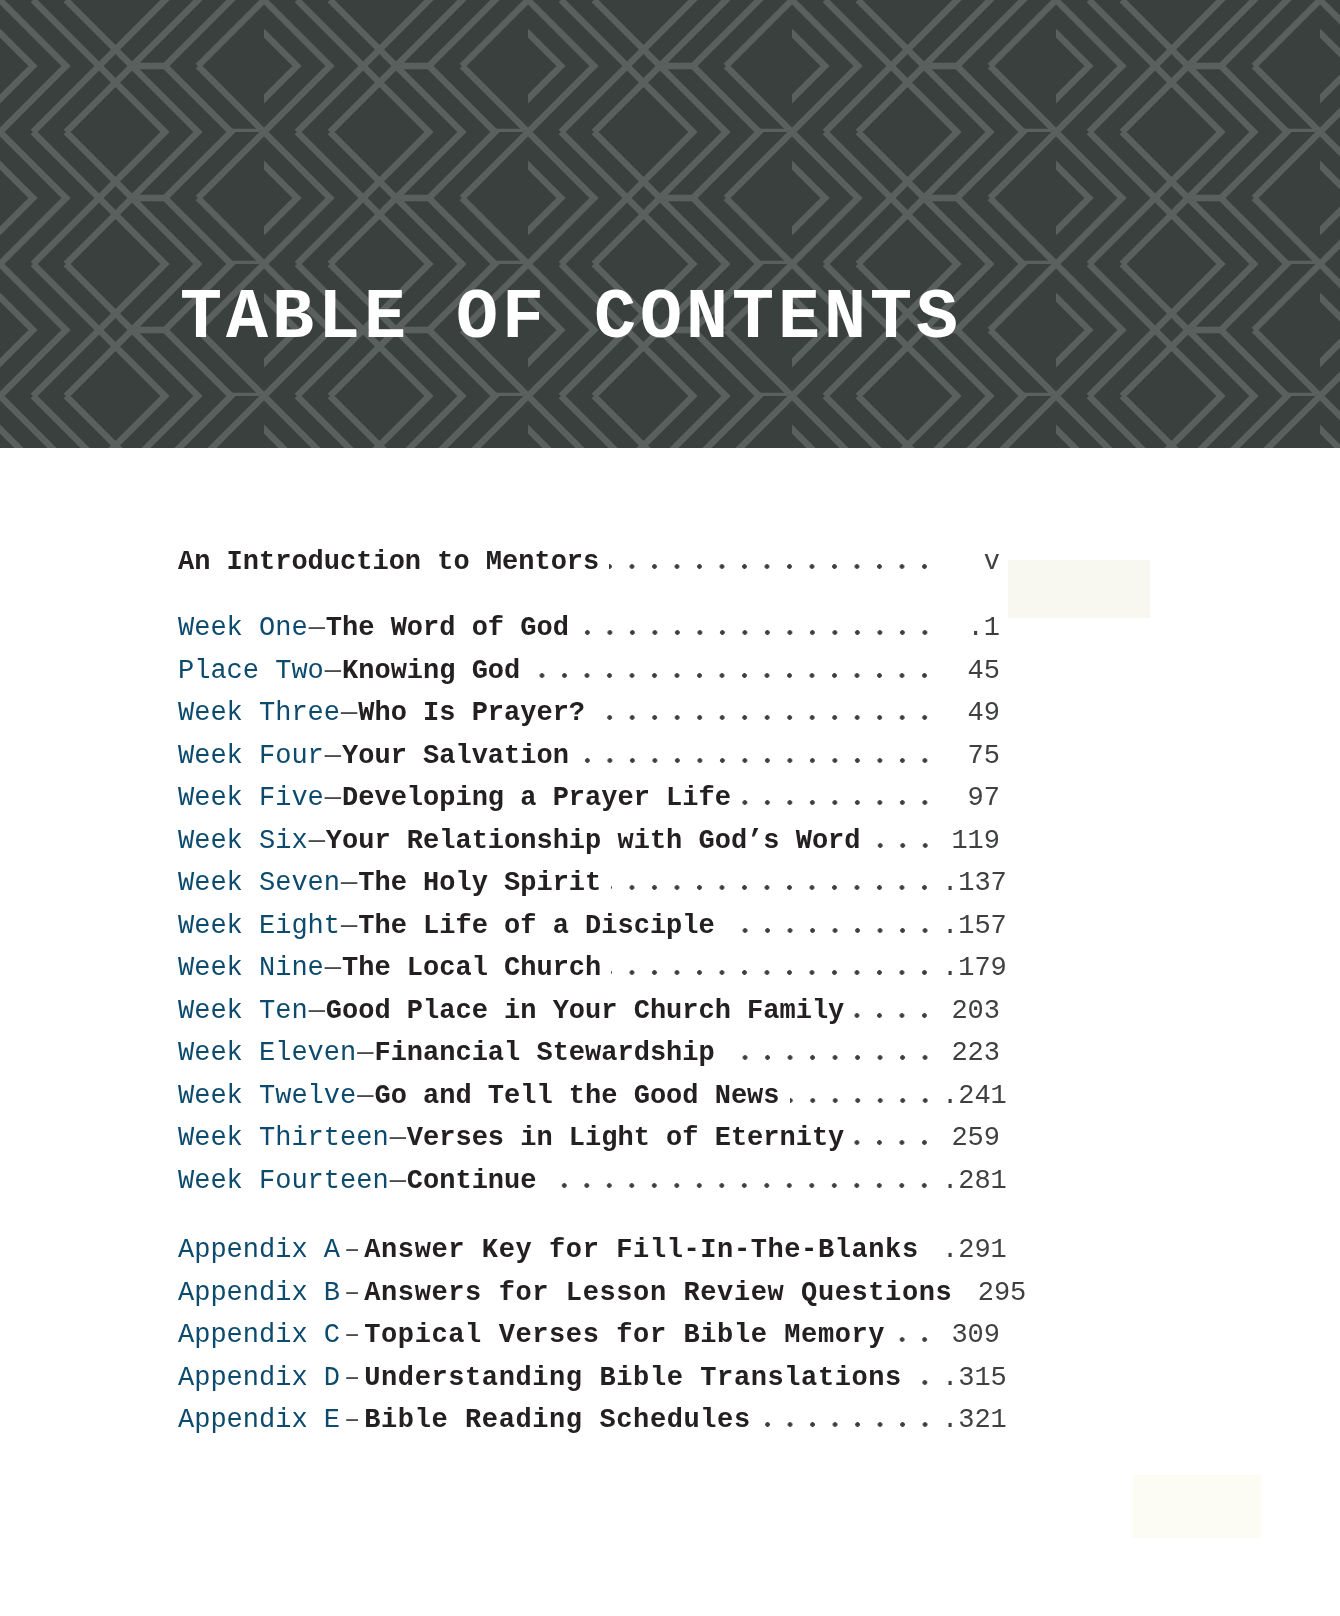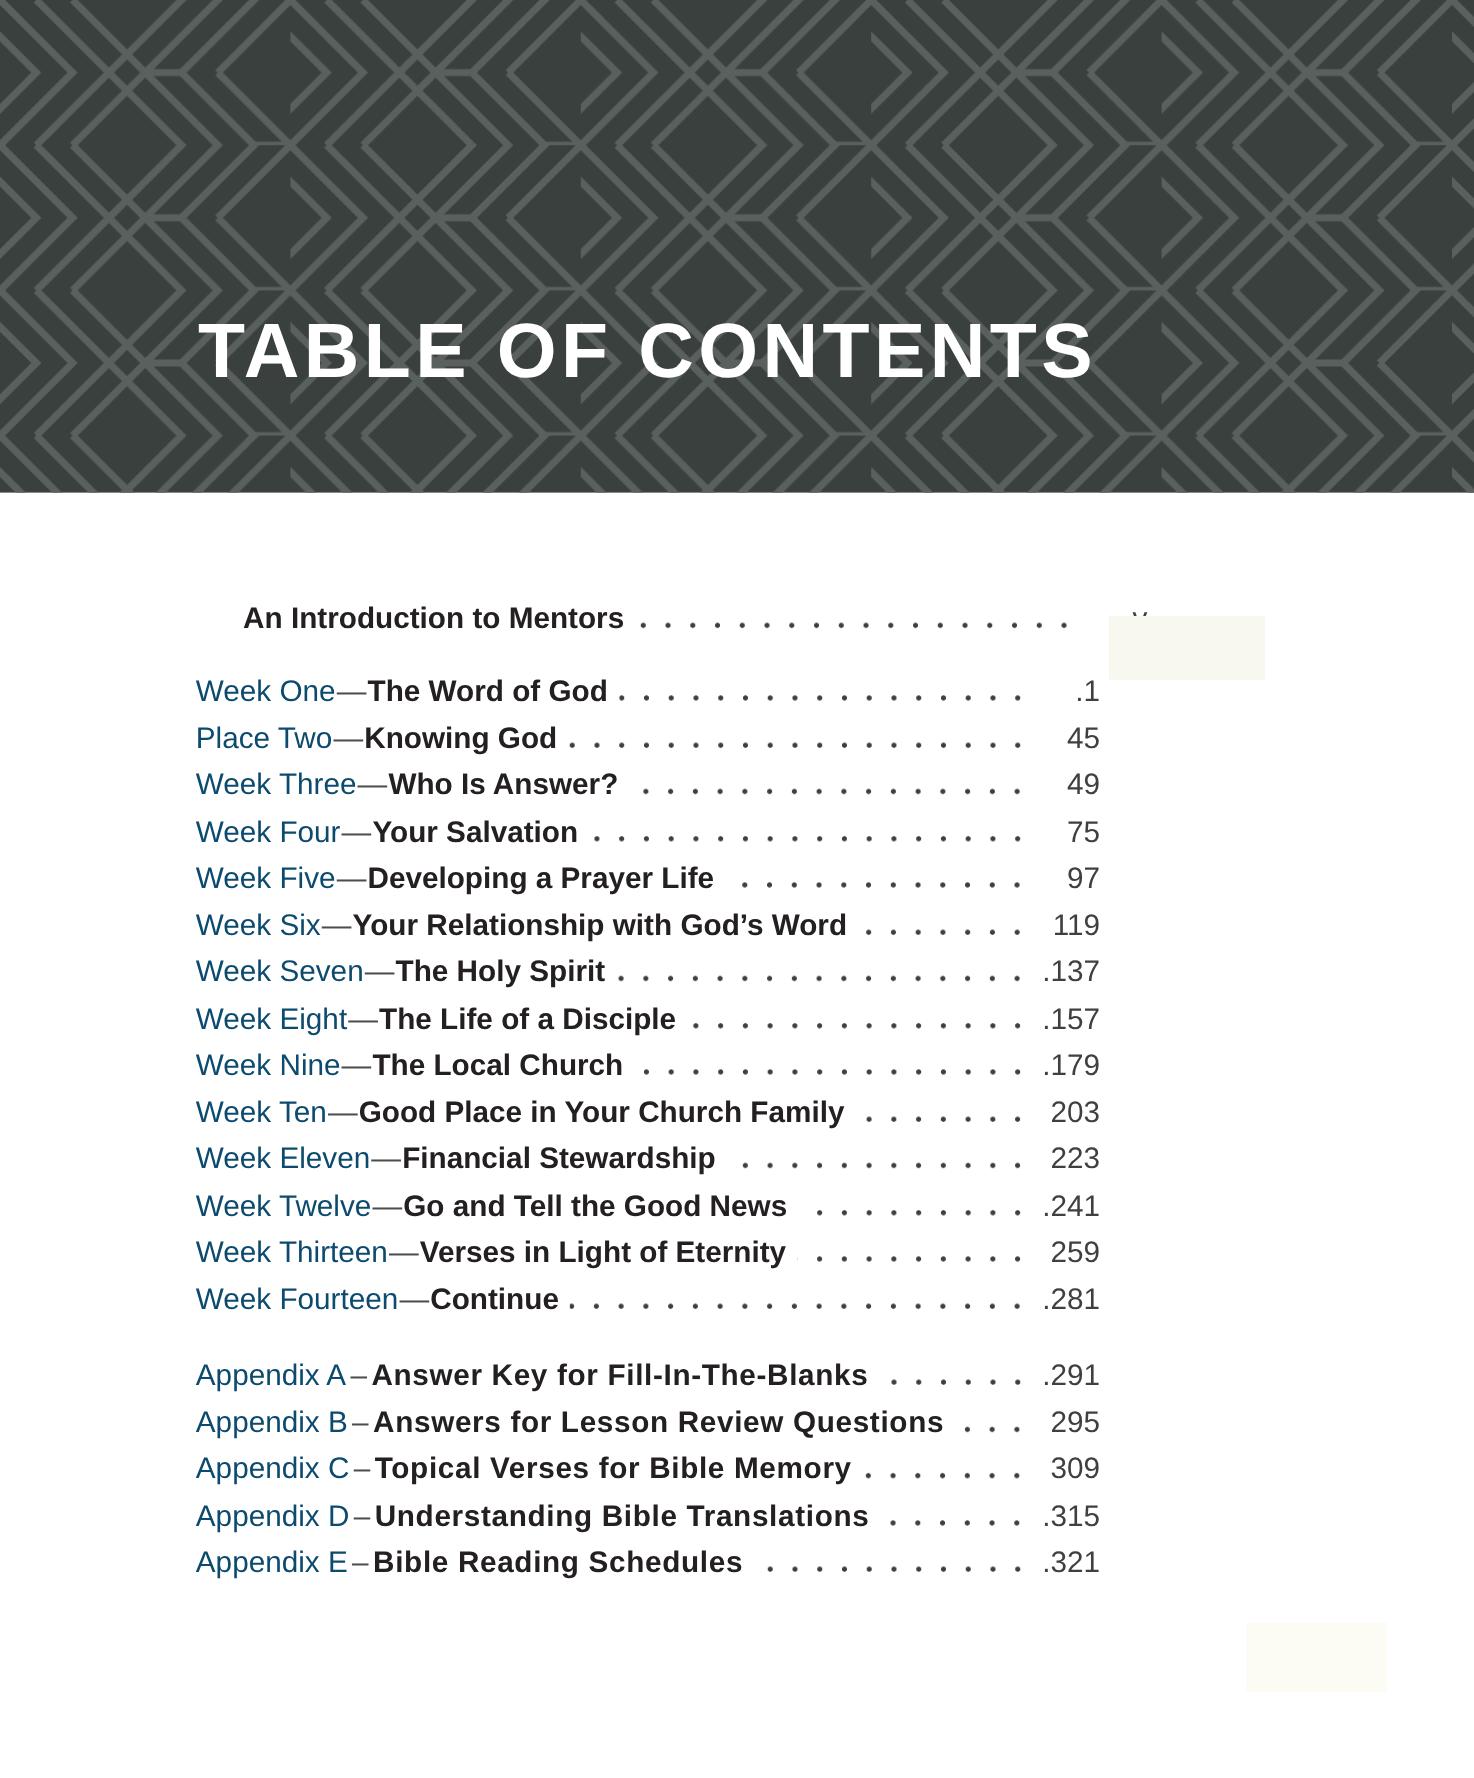--- a/index.html
+++ b/index.html
@@ -2,21 +2,21 @@
 <html><head>
 <meta charset="utf-8">
 <style>
   html, body { margin: 0; padding: 0; background: #ffffff; }
   .page {
     position: relative;
     width: 1340px;
     height: 1616px;
     background: #ffffff;
     overflow: hidden;
-    font-family: Liberation Sans, sans-serif;
+    font-family: Liberation Mono, monospace;
   }
 
   
   .header {
     position: absolute;
     left: 0; top: 0;
     width: 1340px; height: 448px;
   }
   .header svg { display: block; }
   .page-title {
@@ -31,21 +31,21 @@
     color: #ffffff;
     white-space: nowrap;
   }
 
   
   .toc-section {
     position: absolute;
     left: 178px;
     width: 822px;
   }
-  .toc-intro      { top: 541px; margin-left: 43px; }
+  .toc-intro      { top: 541px; }
   .toc-weeks      { top: 607px; }
   .toc-appendices { top: 1229px; }
 
   .toc-row {
     display: flex;
     align-items: baseline;
     height: 42.5px;
     line-height: 42.5px;
     font-size: 27px;
     white-space: nowrap;
@@ -138,21 +138,21 @@
           <span class="label"><span class="prefix">Week One</span><span class="dash">—</span><span class="btitle">The Word of God</span></span>
           <span class="leader"></span>
           <span class="pagenum">.1</span>
         </div>
         <div class="toc-row">
           <span class="label"><span class="prefix">Place Two</span><span class="dash">—</span><span class="btitle">Knowing God</span></span>
           <span class="leader"></span>
           <span class="pagenum">45</span>
         </div>
         <div class="toc-row">
-          <span class="label"><span class="prefix">Week Three</span><span class="dash">—</span><span class="btitle">Who Is Answer?</span></span>
+          <span class="label"><span class="prefix">Week Three</span><span class="dash">—</span><span class="btitle">Who Is Prayer?</span></span>
           <span class="leader"></span>
           <span class="pagenum">49</span>
         </div>
         <div class="toc-row">
           <span class="label"><span class="prefix">Week Four</span><span class="dash">—</span><span class="btitle">Your Salvation</span></span>
           <span class="leader"></span>
           <span class="pagenum">75</span>
         </div>
         <div class="toc-row">
           <span class="label"><span class="prefix">Week Five</span><span class="dash">—</span><span class="btitle">Developing a Prayer Life</span></span>

